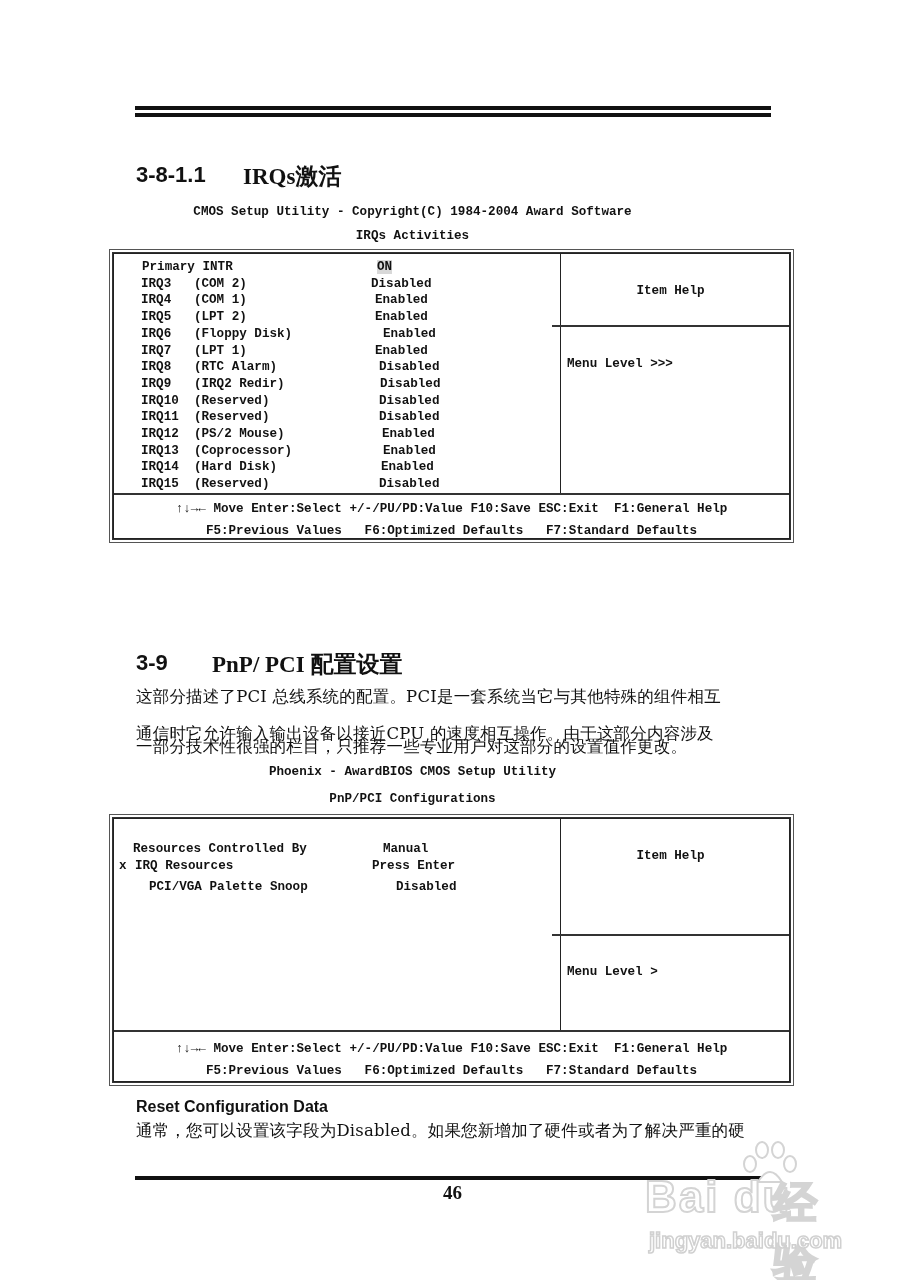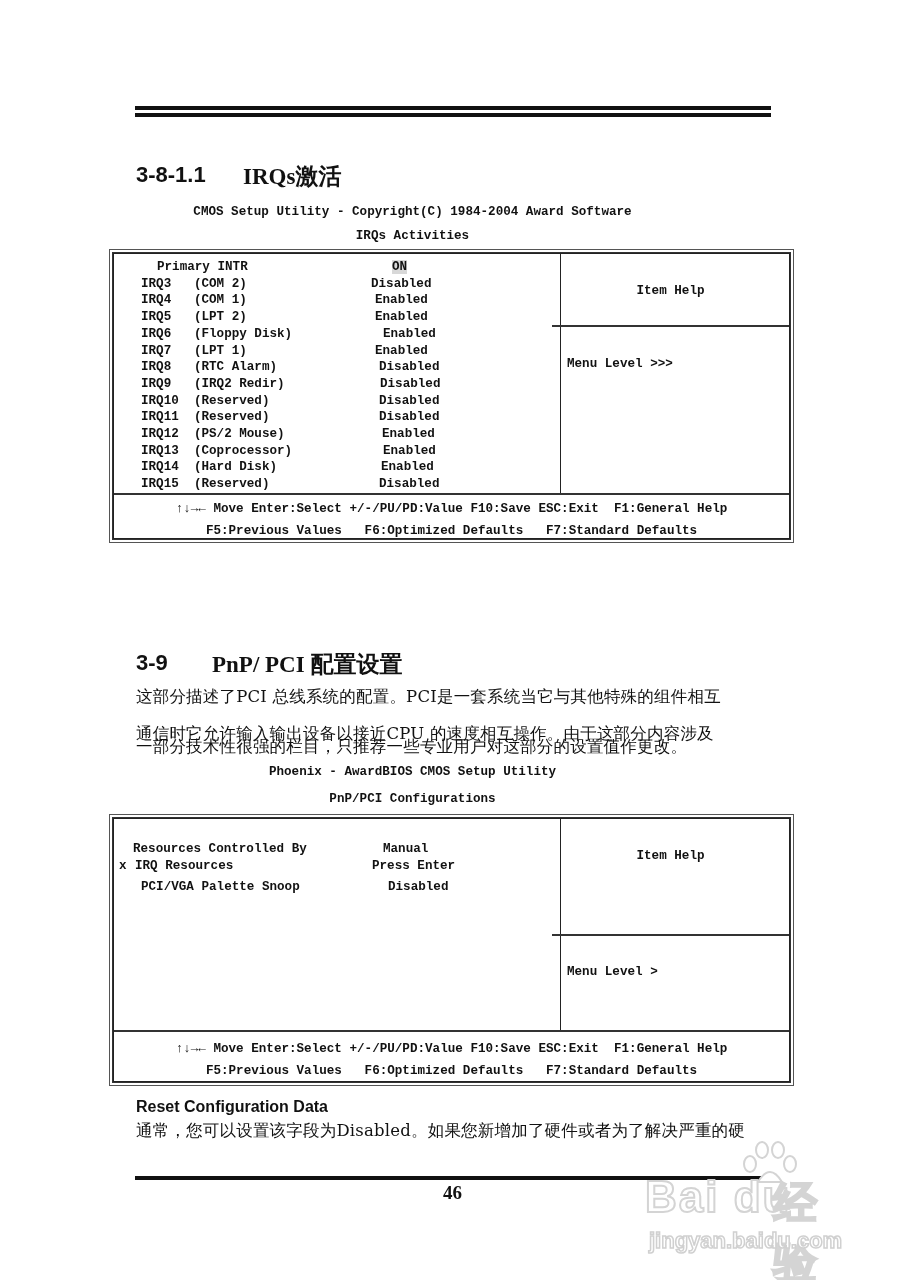--- a/index.html
+++ b/index.html
@@ -37,21 +37,21 @@
 <div class="h-section" style="left:136px; top:162px;">3-8-1.1</div>
 <div class="h-title" style="left:243px; top:161px;">IRQs激活</div>
 
 <div class="center-line mono" style="top:205px;">CMOS Setup Utility - Copyright(C) 1984-2004 Award Software</div>
 <div class="center-line mono" style="top:229px;">IRQs Activities</div>
 
 <div class="bios-box" style="top:249px; height:292px;">
   <div class="frame">
     <div class="left-pane" style="width:446px; height:239px;">
       <div id="irq-rows">
-          <div class="row" style="left: 16px; top: 6px; width: 446px; height: 16px;">
+          <div class="row" style="left: 1px; top: 6px; width: 446px; height: 16px;">
             <span class="row mono" style="left: 27px; top: 0px;">Primary INTR</span>
             <span class="row mono sel" style="left: 262px; top: 0px;">ON</span>
           </div>
           <div class="row" style="left: 0px; top: 22.7px; width: 446px; height: 16px;">
             <span class="row mono" style="left: 27px; top: 0px;">IRQ3   (COM 2)</span>
             <span class="row mono" style="left: 257px; top: 0px;">Disabled</span>
           </div>
           <div class="row" style="left: 0px; top: 39.4px; width: 446px; height: 16px;">
             <span class="row mono" style="left: 27px; top: 0px;">IRQ4   (COM 1)</span>
             <span class="row mono" style="left: 261px; top: 0px;">Enabled</span>
@@ -130,21 +130,21 @@
           <div class="row" style="left: 0px; top: 23px; width: 446px; height: 16px;">
             <span class="row mono" style="left: 5px; top: 0px;"> </span>
             <span class="row mono" style="left: 19px; top: 0px; font-family: Liberation Mono, monospace;">Resources Controlled By</span>
             <span class="row mono" style="left: 269px; top: 0px;">Manual</span>
           </div>
           <div class="row" style="left: 0px; top: 40px; width: 446px; height: 16px;">
             <span class="row mono" style="left: 5px; top: 0px;">x</span>
             <span class="row mono" style="left: 21px; top: 0px;">IRQ Resources</span>
             <span class="row mono" style="left: 258px; top: 0px;">Press Enter</span>
           </div>
-          <div class="row" style="left: 8px; top: 61px; width: 446px; height: 16px; padding-left: 20px;">
+          <div class="row" style="left: 16px; top: 61px; width: 446px; height: 16px; padding-left: 20px;">
             <span class="row mono" style="left: 5px; top: 0px;"> </span>
             <span class="row mono" style="left: 19px; top: 0px;">PCI/VGA Palette Snoop</span>
             <span class="row mono" style="left: 266px; top: 0px;">Disabled</span>
           </div>
         </div>
     </div>
     <div class="right-pane" style="width:237px; height:211px;">
       <div class="row mono" style="left:0; width:237px; text-align:center; top:30px;">Item Help</div>
       <div class="help-divider" style="top:115px;"></div>
       <div class="row mono" style="left:15px; top:146px;">Menu Level &gt;</div>

